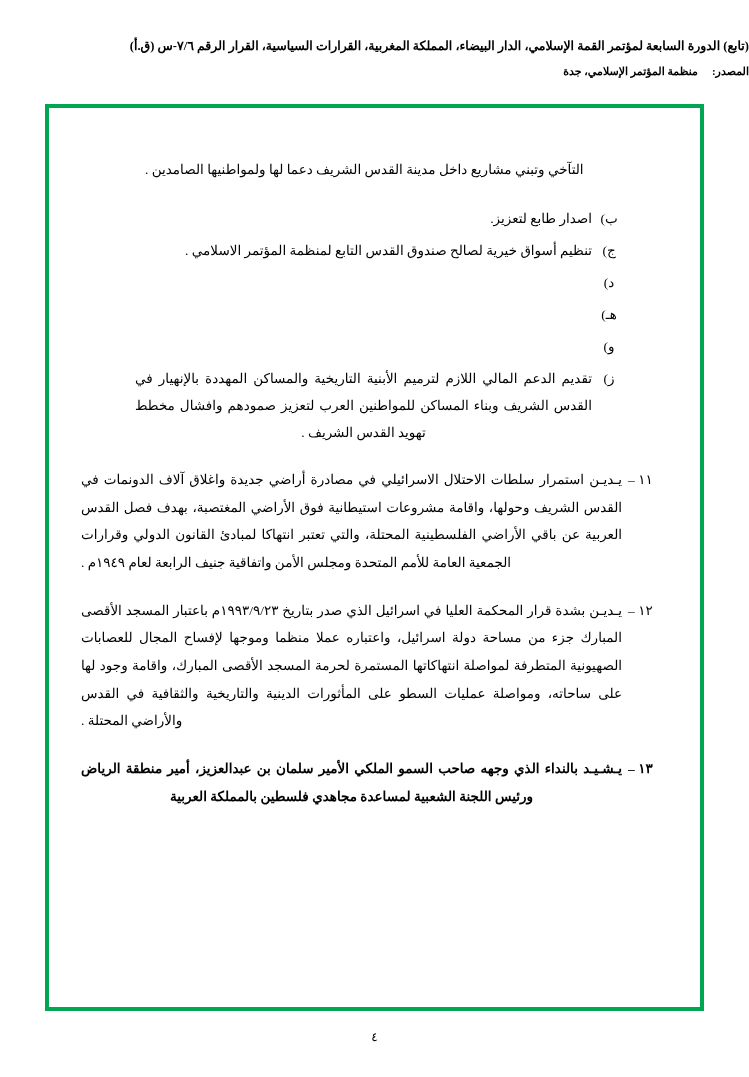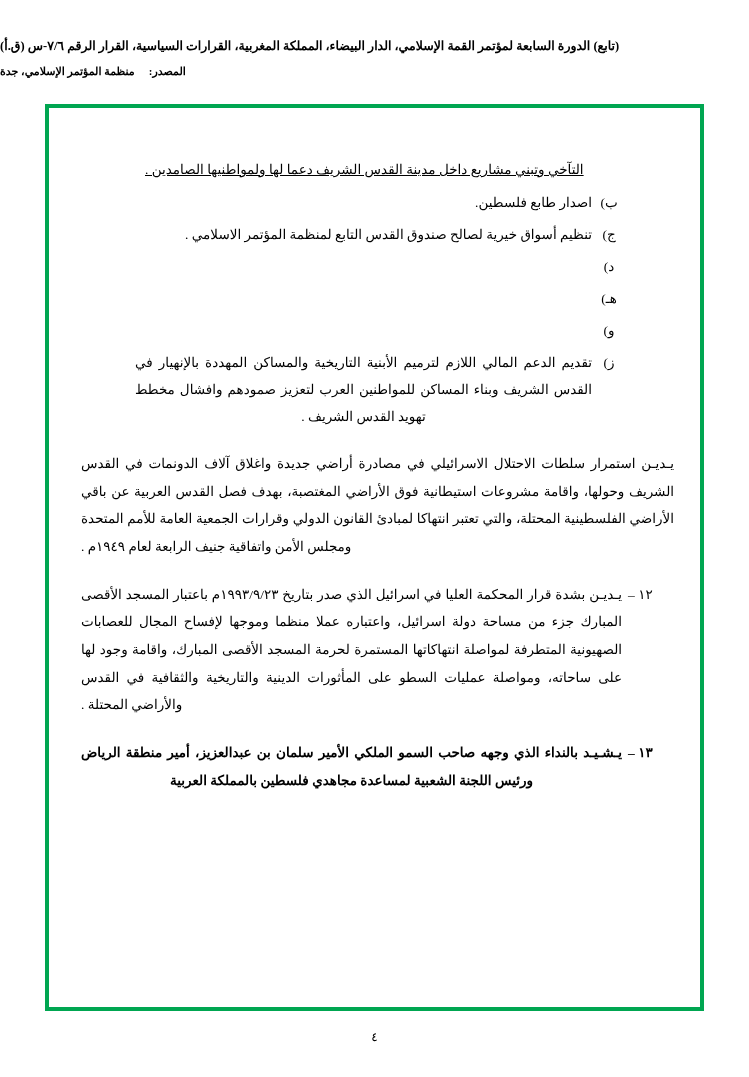--- a/index.html
+++ b/index.html
@@ -20,21 +20,21 @@
     position: absolute;
     inset: 0;
   }
 
   
   .header {
     position: absolute;
     top: 38px;
     left: 0;
     right: 0;
-    text-align: left;
+    text-align: right;
     direction: rtl;
   }
   .header-line1 {
     font-size: 12.5px;
     font-weight: bold;
     letter-spacing: 0px;
     line-height: 1.4;
     white-space: nowrap;
   }
   .header-line2 {
@@ -69,22 +69,21 @@
   }
 
   
   .intro-block {
     font-size: 13.5px;
     line-height: 2.0;
     padding-right: 82px;
     padding-left: 70px;
     text-align: justify;
     text-align-last: left;
-    margin-bottom: 6px;
-    text-decoration: underline;
+    margin-bottom: 22px;
   }
 
   .lettered {
     display: flex;
     flex-direction: row;
     margin-bottom: 5px;
   }
   .lettered .marker {
     width: 34px;
     flex: 0 0 34px;
@@ -162,21 +161,21 @@
     </div>
   </div>
 
   <div class="frame">
     <div class="content">
 
       <div class="intro-block">التآخي وتبني مشاريع داخل مدينة القدس الشريف دعما لها ولمواطنيها الصامدين .</div>
 
       <div class="lettered">
         <div class="marker">ب)</div>
-        <div class="ltext short">اصدار طابع فلسطين.</div>
+        <div class="ltext short">اصدار طابع لتعزيز.</div>
       </div>
 
       <div class="lettered">
         <div class="marker">ج)</div>
         <div class="ltext short">تنظيم أسواق خيرية لصالح صندوق القدس التابع لمنظمة المؤتمر الاسلامي .</div>
       </div>
 
       <div class="lettered">
         <div class="marker">د)</div>
       </div>
@@ -188,20 +187,21 @@
       <div class="lettered">
         <div class="marker">و)</div>
       </div>
 
       <div class="lettered">
         <div class="marker">ز)</div>
         <div class="ltext center-last">تقديم الدعم المالي اللازم لترميم الأبنية التاريخية والمساكن المهددة بالإنهيار في القدس الشريف وبناء المساكن للمواطنين العرب لتعزيز صمودهم وافشال مخطط تهويد القدس الشريف .</div>
       </div>
 
       <div class="numbered">
+        <div class="num">١١ –</div>
         <div class="ntext">يـديـن استمرار سلطات الاحتلال الاسرائيلي في مصادرة أراضي جديدة واغلاق آلاف الدونمات في القدس الشريف وحولها، واقامة مشروعات استيطانية فوق الأراضي المغتصبة، بهدف فصل القدس العربية عن باقي الأراضي الفلسطينية المحتلة، والتي تعتبر انتهاكا لمبادئ القانون الدولي وقرارات الجمعية العامة للأمم المتحدة ومجلس الأمن واتفاقية جنيف الرابعة لعام ١٩٤٩م .</div>
       </div>
 
       <div class="numbered">
         <div class="num">١٢ –</div>
         <div class="ntext">يـديـن بشدة قرار المحكمة العليا في اسرائيل الذي صدر بتاريخ ١٩٩٣/٩/٢٣م باعتبار المسجد الأقصى المبارك جزء من مساحة دولة اسرائيل، واعتباره عملا منظما وموجها لإفساح المجال للعصابات الصهيونية المتطرفة لمواصلة انتهاكاتها المستمرة لحرمة المسجد الأقصى المبارك، واقامة وجود لها على ساحاته، ومواصلة عمليات السطو على المأثورات الدينية والتاريخية والثقافية في القدس والأراضي المحتلة .</div>
       </div>
 
       <div class="numbered last">
         <div class="num">١٣ –</div>

